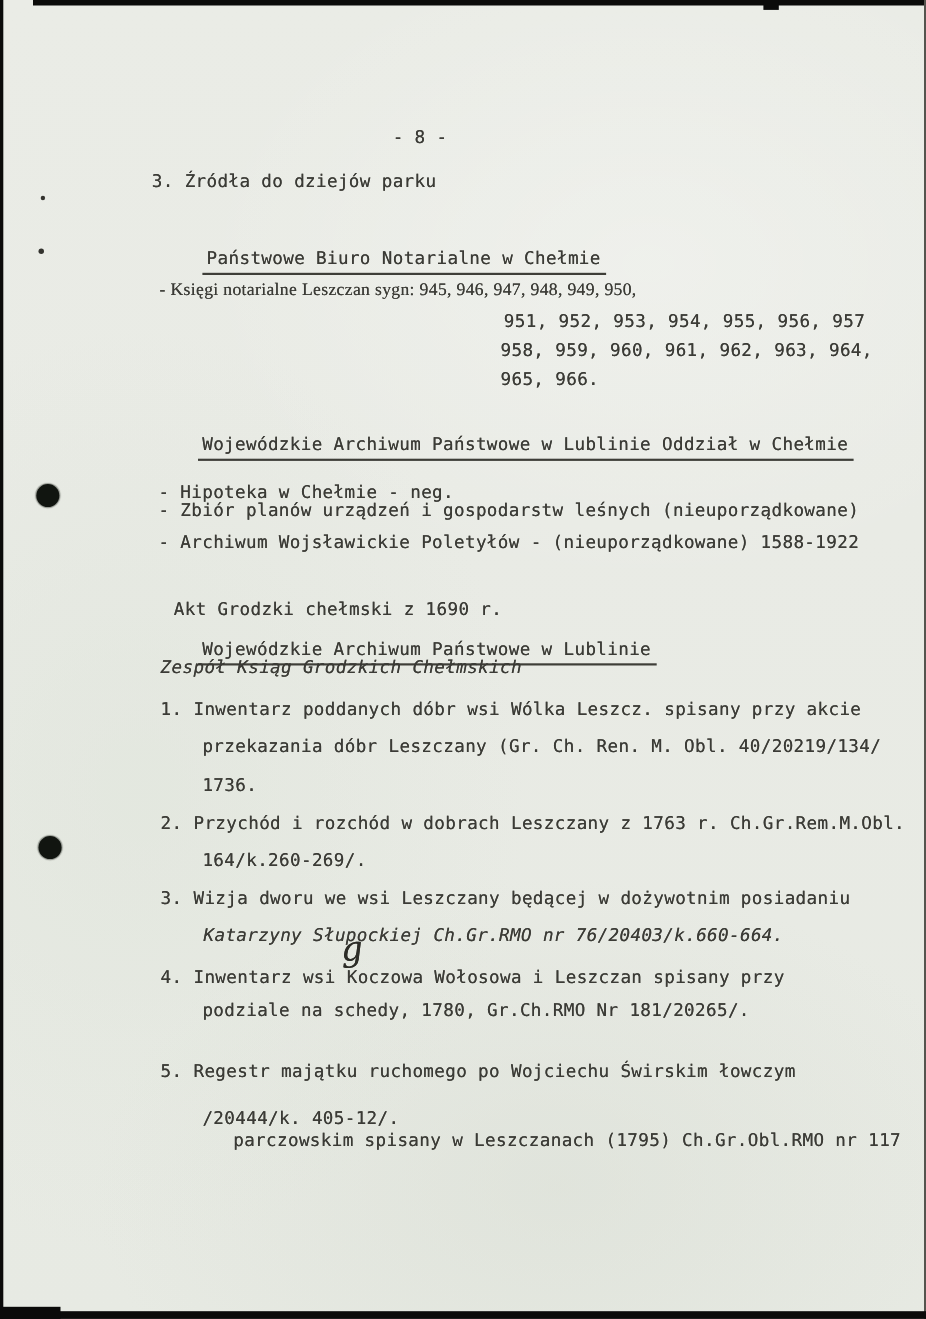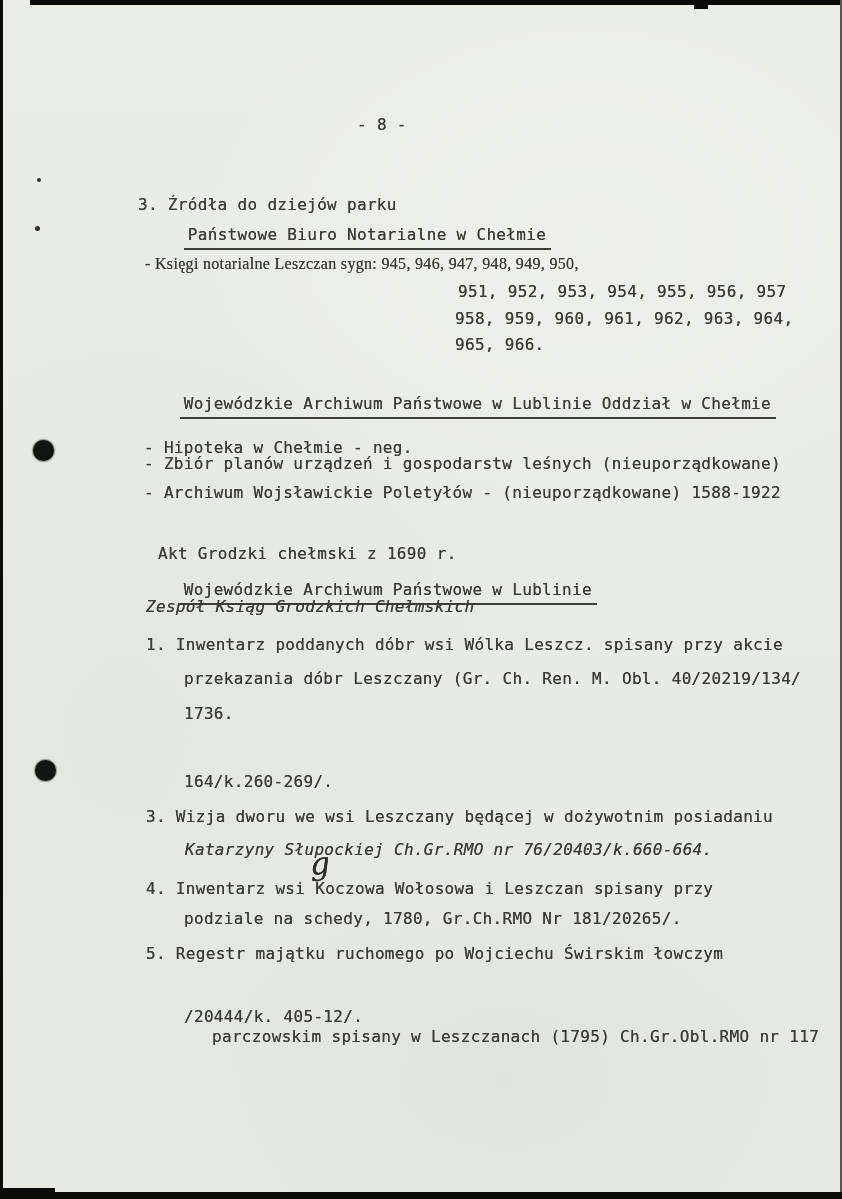--- a/index.html
+++ b/index.html
@@ -73,21 +73,21 @@
   <div class="edge" style="left:0; top:1192px; width:842px; height:7px;"></div>
   <div class="edge" style="left:0; top:1188px; width:55px; height:11px;"></div>
 
   <div class="hole" style="left:33px; top:440px;"></div>
   <div class="hole" style="left:35px; top:760px;"></div>
   <div class="speck" style="left:37px; top:178px; width:4px; height:4px;"></div>
   <div class="speck" style="left:35px; top:226px; width:5px; height:5px;"></div>
 
   <div class="line" style="left:357px; top:115px;">- 8 -</div>
 
-  <div class="line" style="left:138px; top:155px;margin-top:40px;">3. Źródła do dziejów parku</div>
+  <div class="line" style="left:138px; top:155px;">3. Źródła do dziejów parku</div>
 
   <div class="line" style="left:148px; top:205px;">
     <span class="heading">Państwowe Biuro Notarialne w Chełmie</span>
   </div>
   <div class="line" style="left:145px; top:254px;font-family:Liberation Serif, serif;">- Księgi notarialne Leszczan sygn: 945, 946, 947, 948, 949, 950,</div>
   <div class="line" style="left:458px; top:282px;text-align:center;">951, 952, 953, 954, 955, 956, 957</div>
   <div class="line" style="left:455px; top:309px;">958, 959, 960, 961, 962, 963, 964,</div>
   <div class="line" style="left:455px; top:335px;">965, 966.</div>
 
   <div class="line" style="left:144px; top:374px;">
@@ -100,27 +100,28 @@
 
   <div class="line" style="left:144px; top:560px;">
     <span class="heading">Wojewódzkie Archiwum Państwowe w Lublinie</span>
   </div>
   <div class="line" style="left:146px; top:597px;font-style:italic;">Zespół Ksiąg Grodzkich Chełmskich</div>
 
   <div class="line" style="left:146px; top:635px;">1. Inwentarz poddanych dóbr wsi Wólka Leszcz. spisany przy akcie</div>
   <div class="line" style="left:184px; top:669px;">przekazania dóbr Leszczany (Gr. Ch. Ren. M. Obl. 40/20219/134/</div>
   <div class="line" style="left:184px; top:704px;">1736.</div>
 
+  <div class="line" style="left:146px; top:739px;">2. Przychód i rozchód w dobrach Leszczany z 1763 r. Ch.Gr.Rem.M.Obl.</div>
   <div class="line" style="left:184px; top:772px;">164/k.260-269/.</div>
 
   <div class="line" style="left:146px; top:807px;">3. Wizja dworu we wsi Leszczany będącej w dożywotnim posiadaniu</div>
   <div class="line" style="left:185px; top:840px;font-style:italic;">Katarzyny Słupockiej Ch.Gr.RMO nr 76/20403/k.660-664.</div>
 
   <div class="handwriting" style="left:310px; top:848px;">g</div>
 
   <div class="line" style="left:146px; top:879px;">4. Inwentarz wsi Koczowa Wołosowa i Leszczan spisany przy</div>
   <div class="line" style="left:184px; top:909px;">podziale na schedy, 1780, Gr.Ch.RMO Nr 181/20265/.</div>
 
-  <div class="line" style="left:146px; top:944px;">5. Regestr majątku ruchomego po Wojciechu Świrskim łowczym</div>
+  <div class="line" style="left:146px; top:964px;">5. Regestr majątku ruchomego po Wojciechu Świrskim łowczym</div>
   <div class="line" style="left:184px; top:1027px;margin-left:28px;">parczowskim spisany w Leszczanach (1795) Ch.Gr.Obl.RMO nr 117</div>
   <div class="line" style="left:184px; top:1007px;">/20444/k. 405-12/.</div>
 
 </div>
 
 </body></html>

